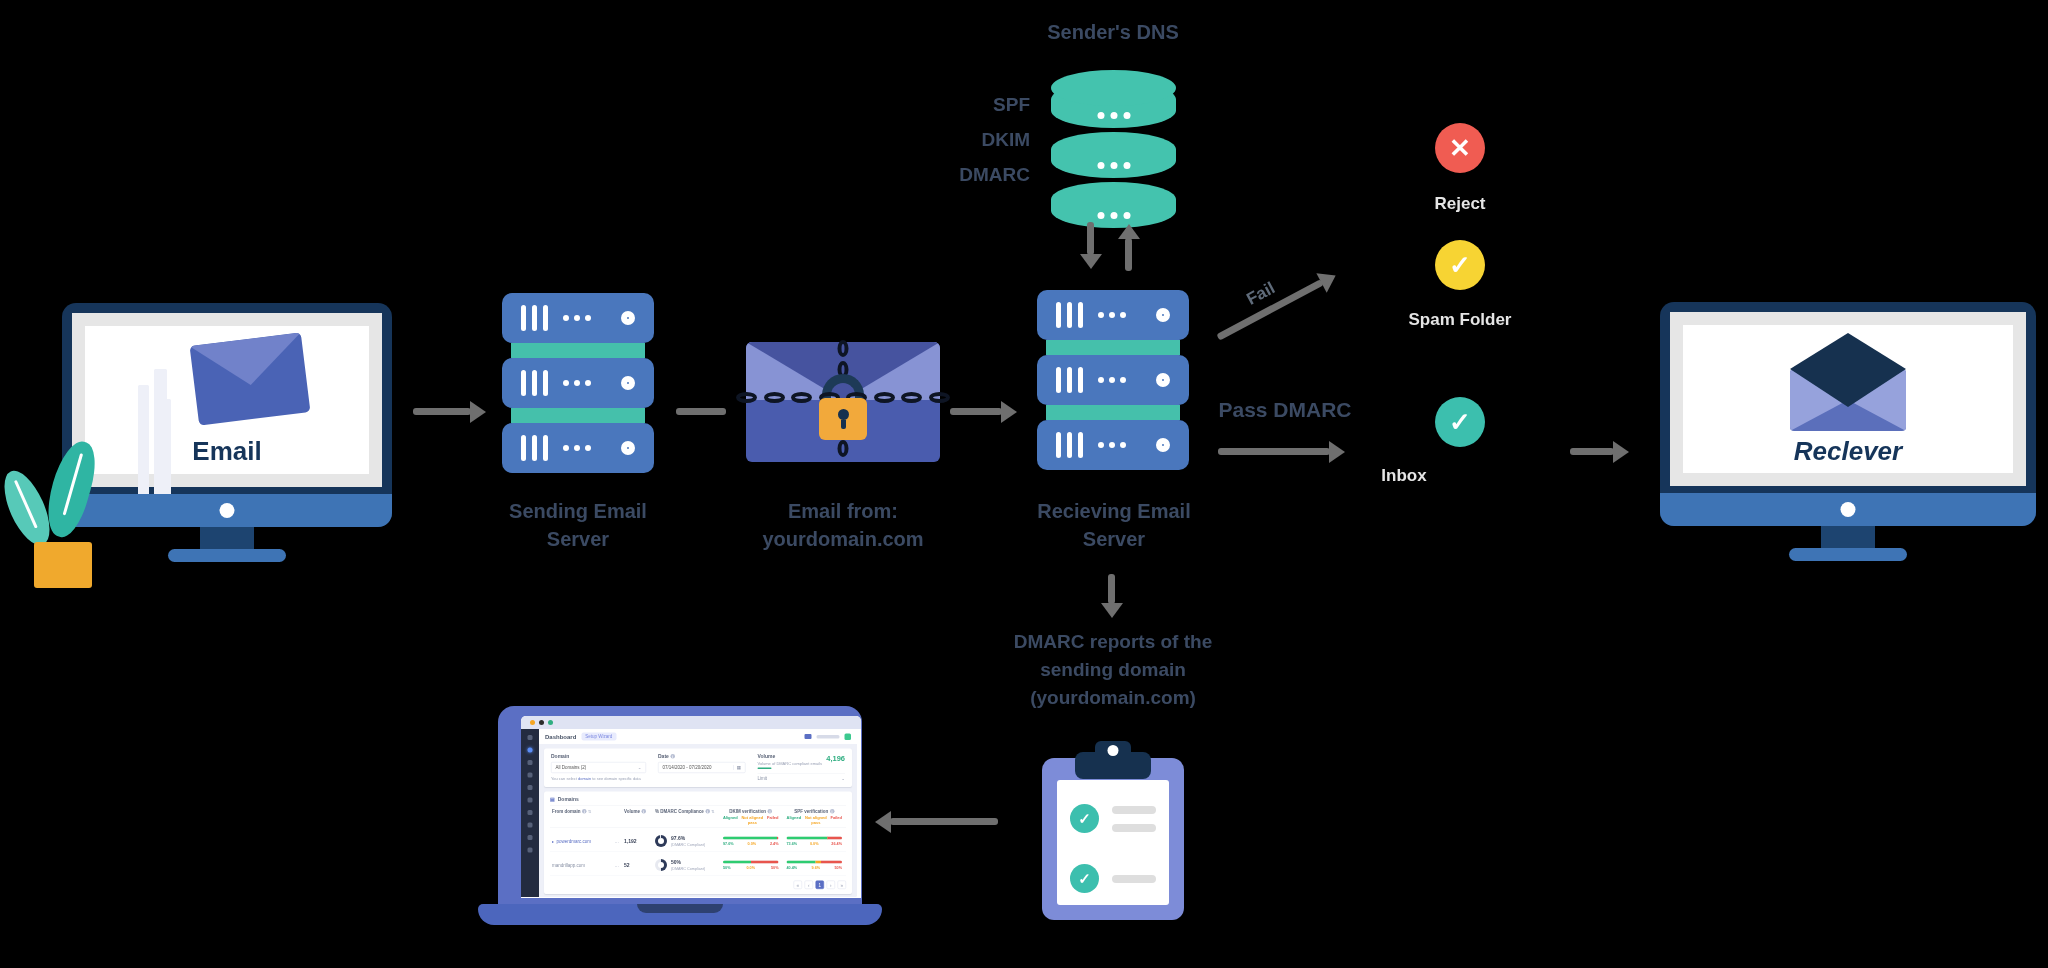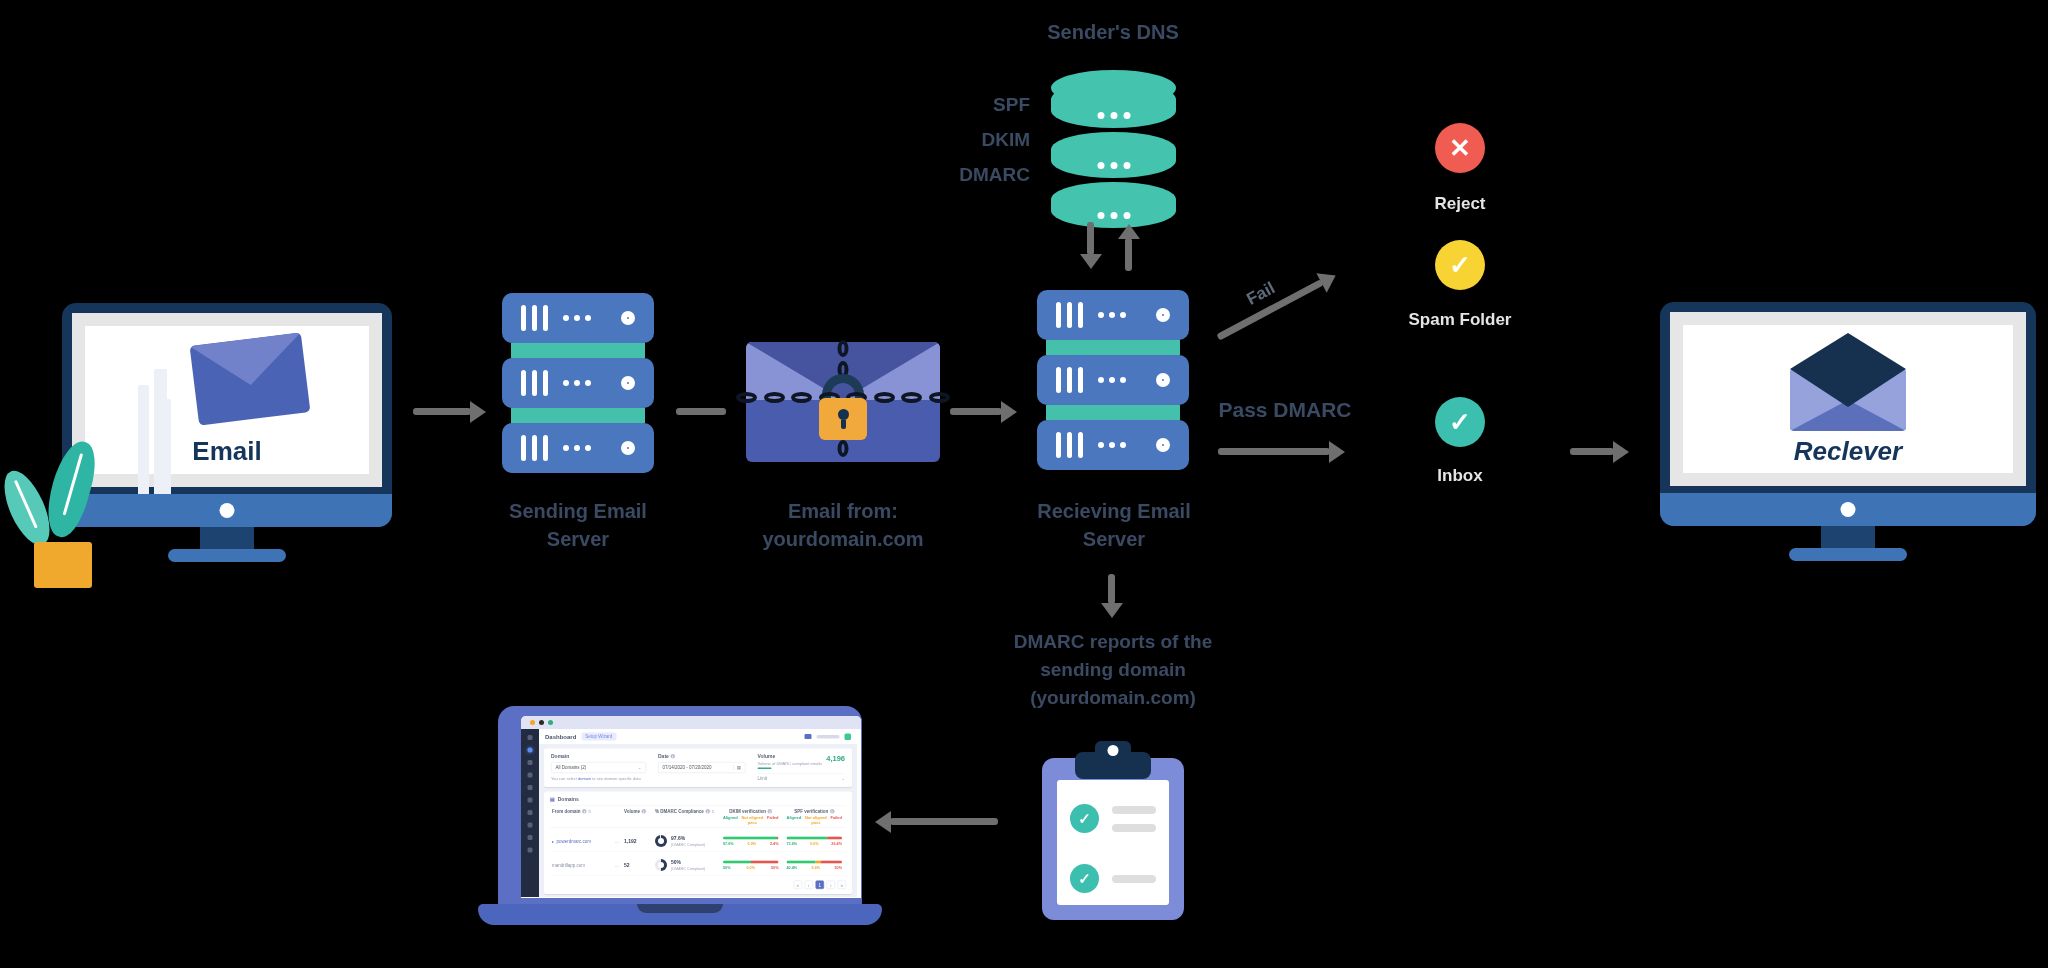--- a/index.html
+++ b/index.html
@@ -389,21 +389,21 @@
   <div class="result-lbl" style="left:1400px;top:194px;width:120px;">Reject</div>
 
   <div class="result" style="left:1435px;top:240px;background:#f7d433;">
     <span>✓</span>
   </div>
   <div class="result-lbl" style="left:1385px;top:310px;width:150px;">Spam Folder</div>
 
   <div class="result" style="left:1435px;top:397px;background:#3cbfae;">
     <span>✓</span>
   </div>
-  <div class="result-lbl" style="left:1400px;top:466px;width:120px;">Inbox</div>
+  <div class="result-lbl" style="left:1344px;top:466px;width:120px;">Inbox</div>
 
   <div class="arrow head-r" style="left:1570px;top:448px;width:44px;"></div>
 
   <div class="monitor" style="left:1660px;top:302px;width:376px;font-style:italic;">
     <div class="mon-frame">
       <div class="mon-bezel">
         <div class="mon-screen">
           <div class="open-env">
             <div class="oe-flap-up"></div>
             <div class="oe-body">

